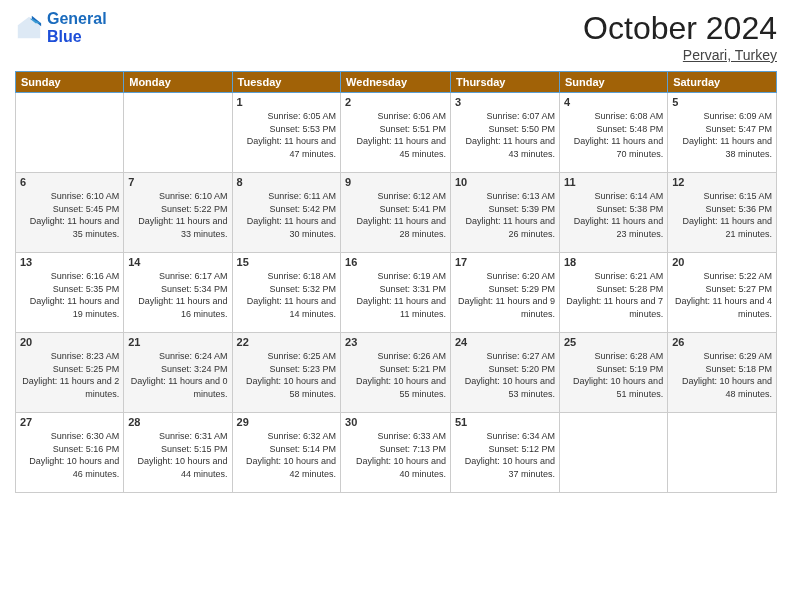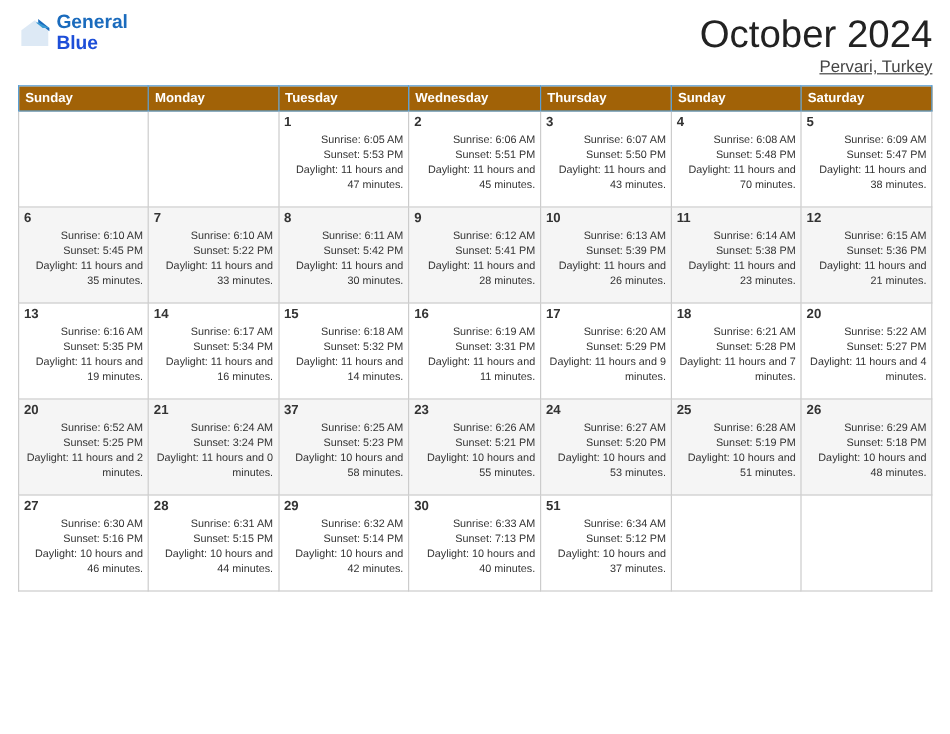--- a/index.html
+++ b/index.html
@@ -289,35 +289,35 @@
           <span>Sunrise: 5:22 AM</span><br>
           <span>Sunset: 5:27 PM</span><br>
           <span>Daylight: 11 hours and 4 minutes.</span>
         </div>
       </td>
         </tr>
         <tr>
           <td>
         <span class="day-number">20</span>
         <div class="day-info">
-          <span>Sunrise: 6:52 AM</span><br>
+          <span>Sunrise: 8:23 AM</span><br>
           <span>Sunset: 5:25 PM</span><br>
           <span>Daylight: 11 hours and 2 minutes.</span>
         </div>
       </td>
           <td>
         <span class="day-number">21</span>
         <div class="day-info">
           <span>Sunrise: 6:24 AM</span><br>
           <span>Sunset: 3:24 PM</span><br>
           <span>Daylight: 11 hours and 0 minutes.</span>
         </div>
       </td>
           <td>
-        <span class="day-number">37</span>
+        <span class="day-number">22</span>
         <div class="day-info">
           <span>Sunrise: 6:25 AM</span><br>
           <span>Sunset: 5:23 PM</span><br>
           <span>Daylight: 10 hours and 58 minutes.</span>
         </div>
       </td>
           <td>
         <span class="day-number">23</span>
         <div class="day-info">
           <span>Sunrise: 6:26 AM</span><br>

